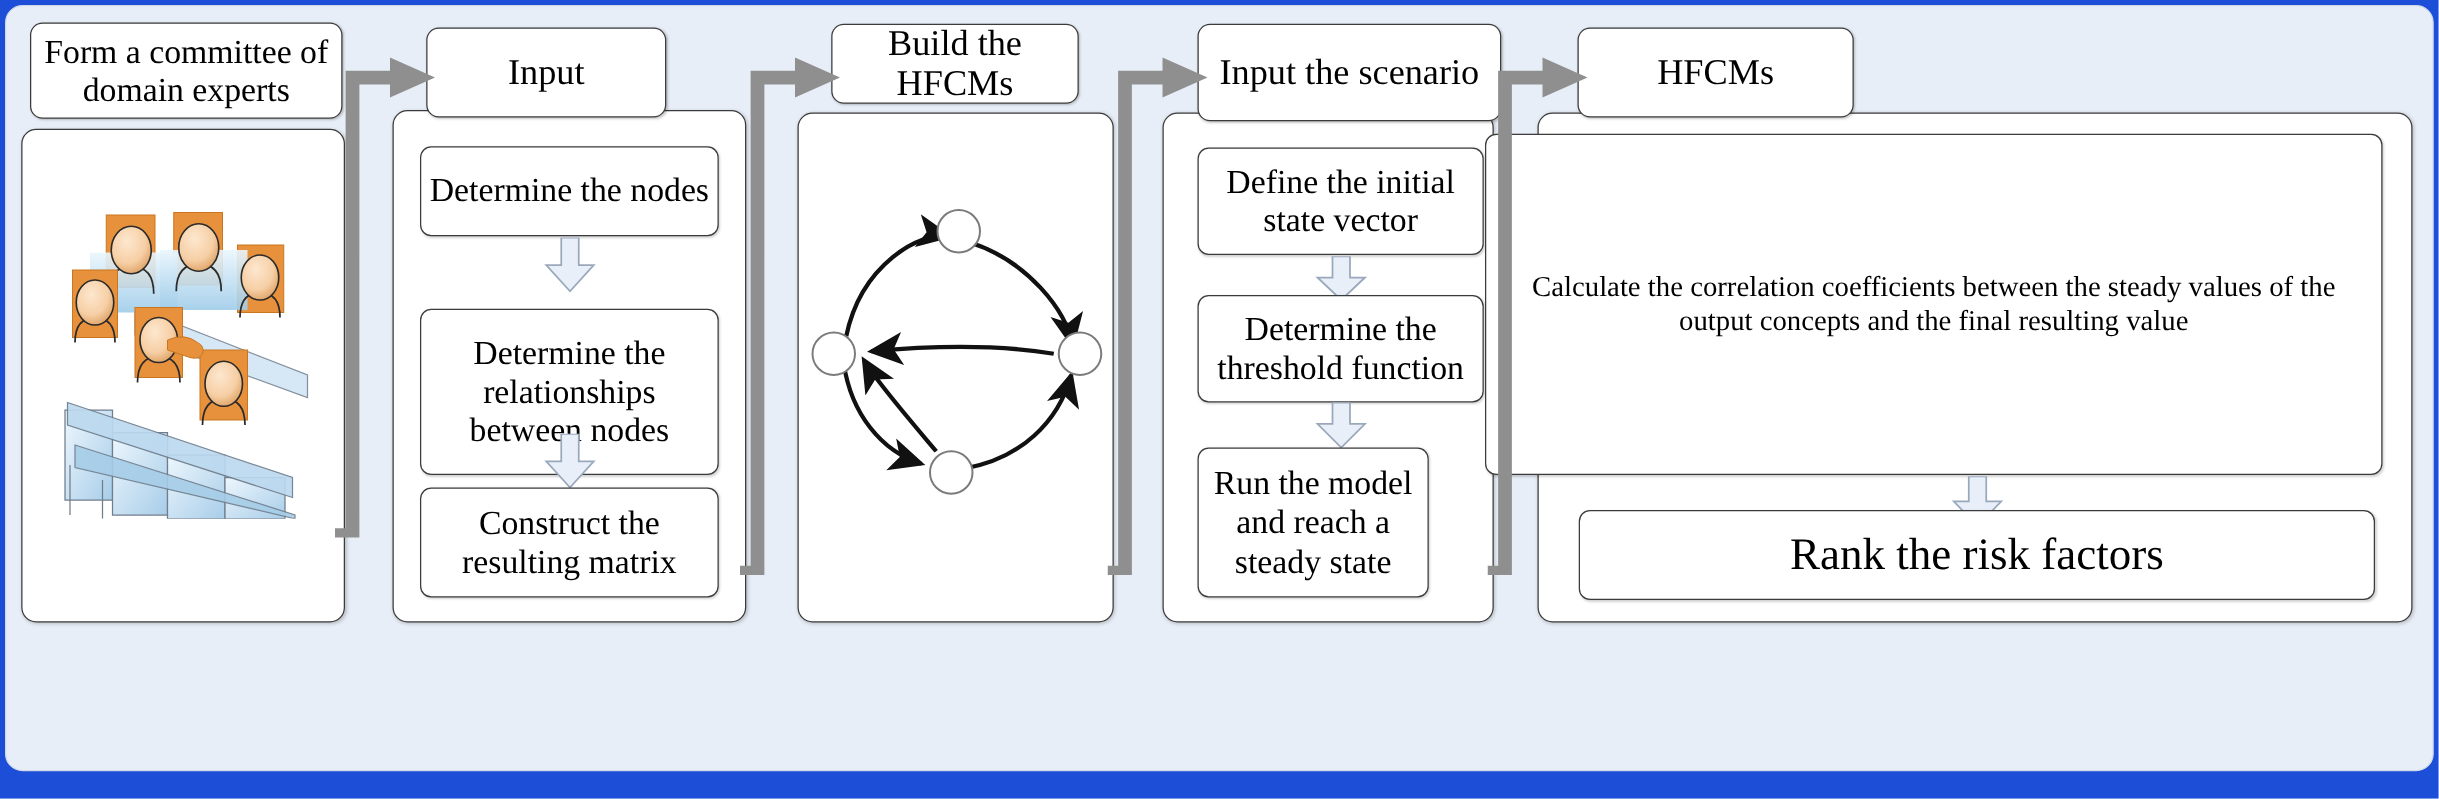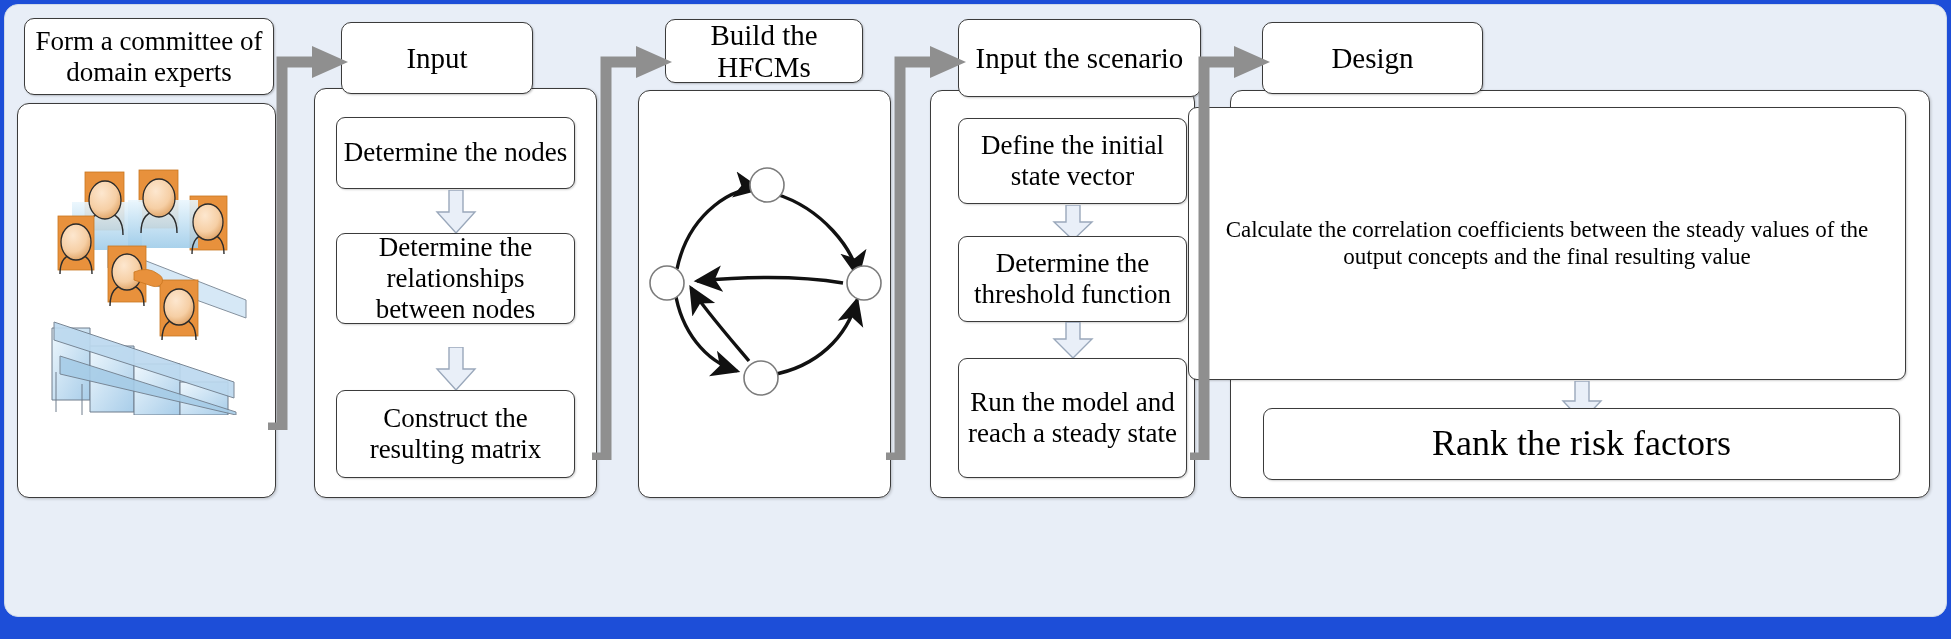--- a/index.html
+++ b/index.html
@@ -204,21 +204,21 @@
 
   <div class="step-box" style="left:336px; top:117px; width:239px; height:72px; font-size:27px;">
     <span class="step-text">Determine the nodes</span>
   </div>
   <div class="down-arrow" style="left:435px; top:190px; width:42px; height:44px;">
     <svg viewBox="0 0 42 44" width="42" height="44" xmlns="http://www.w3.org/2000/svg">
       <polygon points="14,0 28,0 28,22 40,22 21,43 2,22 14,22" fill="#e9eff8" stroke="#9aa8bb" stroke-width="1.4"></polygon>
     </svg>
   </div>
 
-  <div class="step-box" style="left:336px; top:233px; width:239px; height:91px; font-size:27px;">
+  <div class="step-box" style="left:336px; top:247px; width:239px; height:133px; font-size:27px;">
     <span class="step-text">Determine  the relationships between nodes</span>
   </div>
   <div class="down-arrow" style="left:435px; top:347px; width:42px; height:44px;">
     <svg viewBox="0 0 42 44" width="42" height="44" xmlns="http://www.w3.org/2000/svg">
       <polygon points="14,0 28,0 28,22 40,22 21,43 2,22 14,22" fill="#e9eff8" stroke="#9aa8bb" stroke-width="1.4"></polygon>
     </svg>
   </div>
 
   <div class="step-box" style="left:336px; top:390px; width:239px; height:88px; font-size:27px;">
     <span class="step-text">Construct the resulting matrix</span>
@@ -291,33 +291,33 @@
 
   <div class="step-box" style="left:958px; top:236px; width:229px; height:86px; font-size:27px;">
     <span class="step-text">Determine the threshold function</span>
   </div>
   <div class="down-arrow" style="left:1052px; top:322px; width:42px; height:37px;">
     <svg viewBox="0 0 42 37" width="42" height="37" xmlns="http://www.w3.org/2000/svg">
       <polygon points="14,0 28,0 28,17 40,17 21,36 2,17 14,17" fill="#e9eff8" stroke="#9aa8bb" stroke-width="1.4"></polygon>
     </svg>
   </div>
 
-  <div class="step-box" style="left:958px; top:358px; width:229px; height:120px; font-size:27px;">
+  <div class="step-box" style="left:958px; top:358px; width:185px; height:120px; font-size:27px;">
     <span class="step-text">Run the model and  reach a steady state</span>
   </div>
 
   <div class="elbow" style="left:1190px; top:30px; width:88px; height:430px;">
     <svg viewBox="0 0 88 430" width="88" height="430" xmlns="http://www.w3.org/2000/svg">
       <path d="M0,428 L14,428 L14,32 L48,32" stroke="#8f8f8f" stroke-width="11" fill="none"></path>
       <polygon points="44,16 80,32 44,48" fill="#8f8f8f"></polygon>
     </svg>
   </div>
 
   <div class="stage-header" style="left:1262px; top:22px; width:221px; height:72px; font-size:29px;">
-    <span class="step-text">Design</span>
+    <span class="step-text">HFCMs</span>
   </div>
 
   <div class="stage-body" style="left:1230px; top:90px; width:700px; height:408px;"></div>
 
   <div class="step-box" style="left:1188px; top:107px; width:718px; height:273px; font-size:23px;">
     <span class="step-text">Calculate the correlation coefficients between the steady values of the output concepts and the final resulting value</span>
   </div>
   <div class="down-arrow" style="left:1561px; top:381px; width:42px; height:41px;">
     <svg viewBox="0 0 42 41" width="42" height="41" xmlns="http://www.w3.org/2000/svg">
       <polygon points="14,0 28,0 28,20 40,20 21,40 2,20 14,20" fill="#e9eff8" stroke="#9aa8bb" stroke-width="1.4"></polygon>

